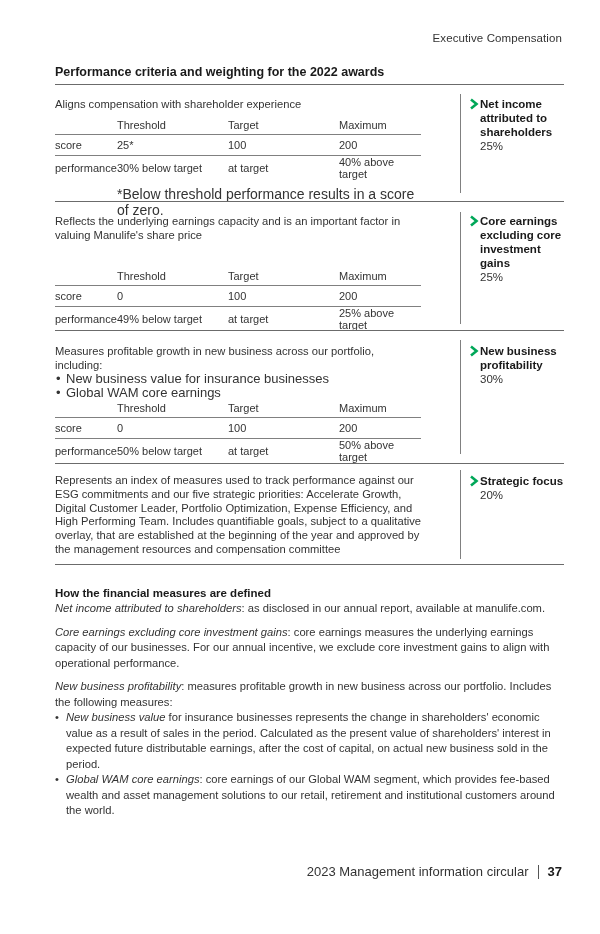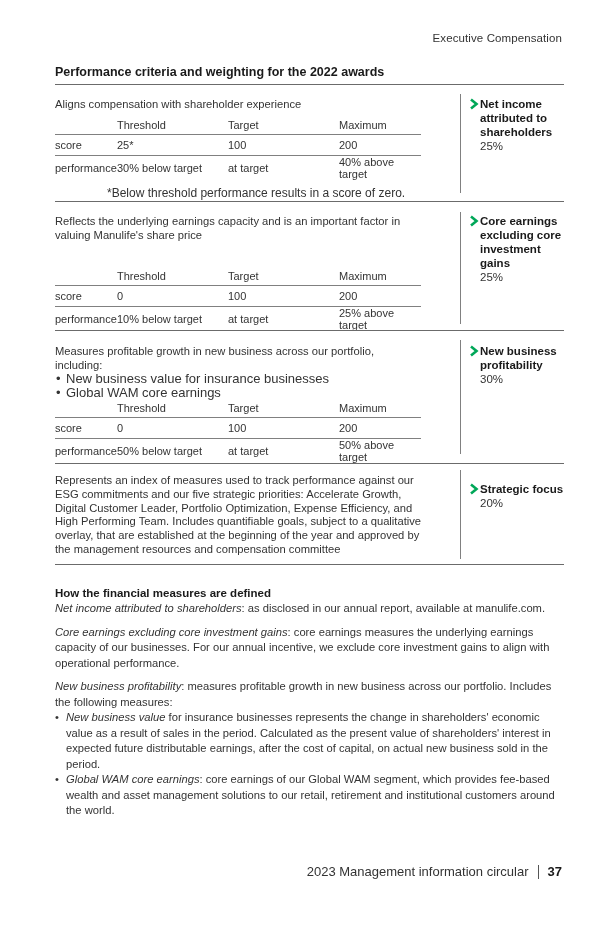--- a/index.html
+++ b/index.html
@@ -34,21 +34,21 @@
     }
     table.scale td, table.scale th {
       text-align: left; font-weight: normal; padding: 0; height: 20px; vertical-align: middle;
     }
     table.scale th { height: 19px; }
     table.scale tr.hdr th { border-bottom: 1px solid #808080; }
     table.scale tr.score td { border-bottom: 1px solid #808080; }
     table.scale .c0 { width: 62px; }
     table.scale .c1 { width: 111px; }
     table.scale .c2 { width: 111px; }
-    .footnote { position: absolute; left: 52px; font-size: 12px; color: #333; }
+    .footnote { position: absolute; left: 62px; font-size: 14px; color: #333; }
     .measure { display: flex; align-items: flex-start; }
     .chev { width: 12px; flex: 0 0 12px; margin-top: 1px; }
     .measure-text { flex: 1; }
     .measure-name { font-size: 11.5px; font-weight: bold; color: #1a1a1a; line-height: 14px; }
     .measure-weight { font-size: 11.5px; color: #333; line-height: 14px; }
     .defs { position: absolute; left: 55px; top: 586px; width: 512px; font-size: 11.2px; line-height: 15.5px; color: #333; }
     .defs h3 { font-size: 11.5px; font-weight: bold; margin: 0; line-height: 15px; color: #1a1a1a; }
     .defs p { margin: 0 0 8px 0; }
     .defs em { font-style: italic; }
     .defs ul { list-style: none; margin: 0; padding: 0; }
@@ -119,21 +119,21 @@
         <th>Maximum</th>
       </tr>
       <tr class="score">
         <td>score</td>
         <td>0</td>
         <td>100</td>
         <td>200</td>
       </tr>
       <tr>
         <td>performance</td>
-        <td>10% below target</td>
+        <td>49% below target</td>
         <td>at target</td>
         <td>25% above target</td>
       </tr>
     </tbody>
       </table>
   </div>
   <div class="crit-vline" style="top:-2px; height:112px;"></div>
   <div class="crit-right" style="top:0;">
     <div class="measure">
       <svg class="chev" width="10" height="12" viewBox="0 0 10 12">
@@ -191,21 +191,21 @@
     </div>
   </div>
   <div class="crit-bottom" style="top:119px;"></div>
 </div>
 
 <div class="criteria" style="top:474px; height:100px;">
   <div class="crit-left" style="width:375px;">
     <p class="desc" style="line-height:13.8px;">Represents an index of measures used to track performance against our ESG commitments and our five strategic priorities: Accelerate Growth, Digital Customer Leader, Portfolio Optimization, Expense Efficiency, and High Performing Team. Includes quantifiable goals, subject to a qualitative overlay, that are established at the beginning of the year and approved by the management resources and compensation committee</p>
   </div>
   <div class="crit-vline" style="top:-4px; height:89px;"></div>
-  <div class="crit-right" style="top:8px;">
+  <div class="crit-right" style="top:0;">
     <div class="measure">
       <svg class="chev" width="10" height="12" viewBox="0 0 10 12">
           <path d="M2 1.5 L7.5 6 L2 10.5" fill="none" stroke="#00a758" stroke-width="2.6"></path>
         </svg>
       <div class="measure-text">
         <div class="measure-name">Strategic focus</div>
         <div class="measure-weight">20%</div>
       </div>
     </div>
   </div>

